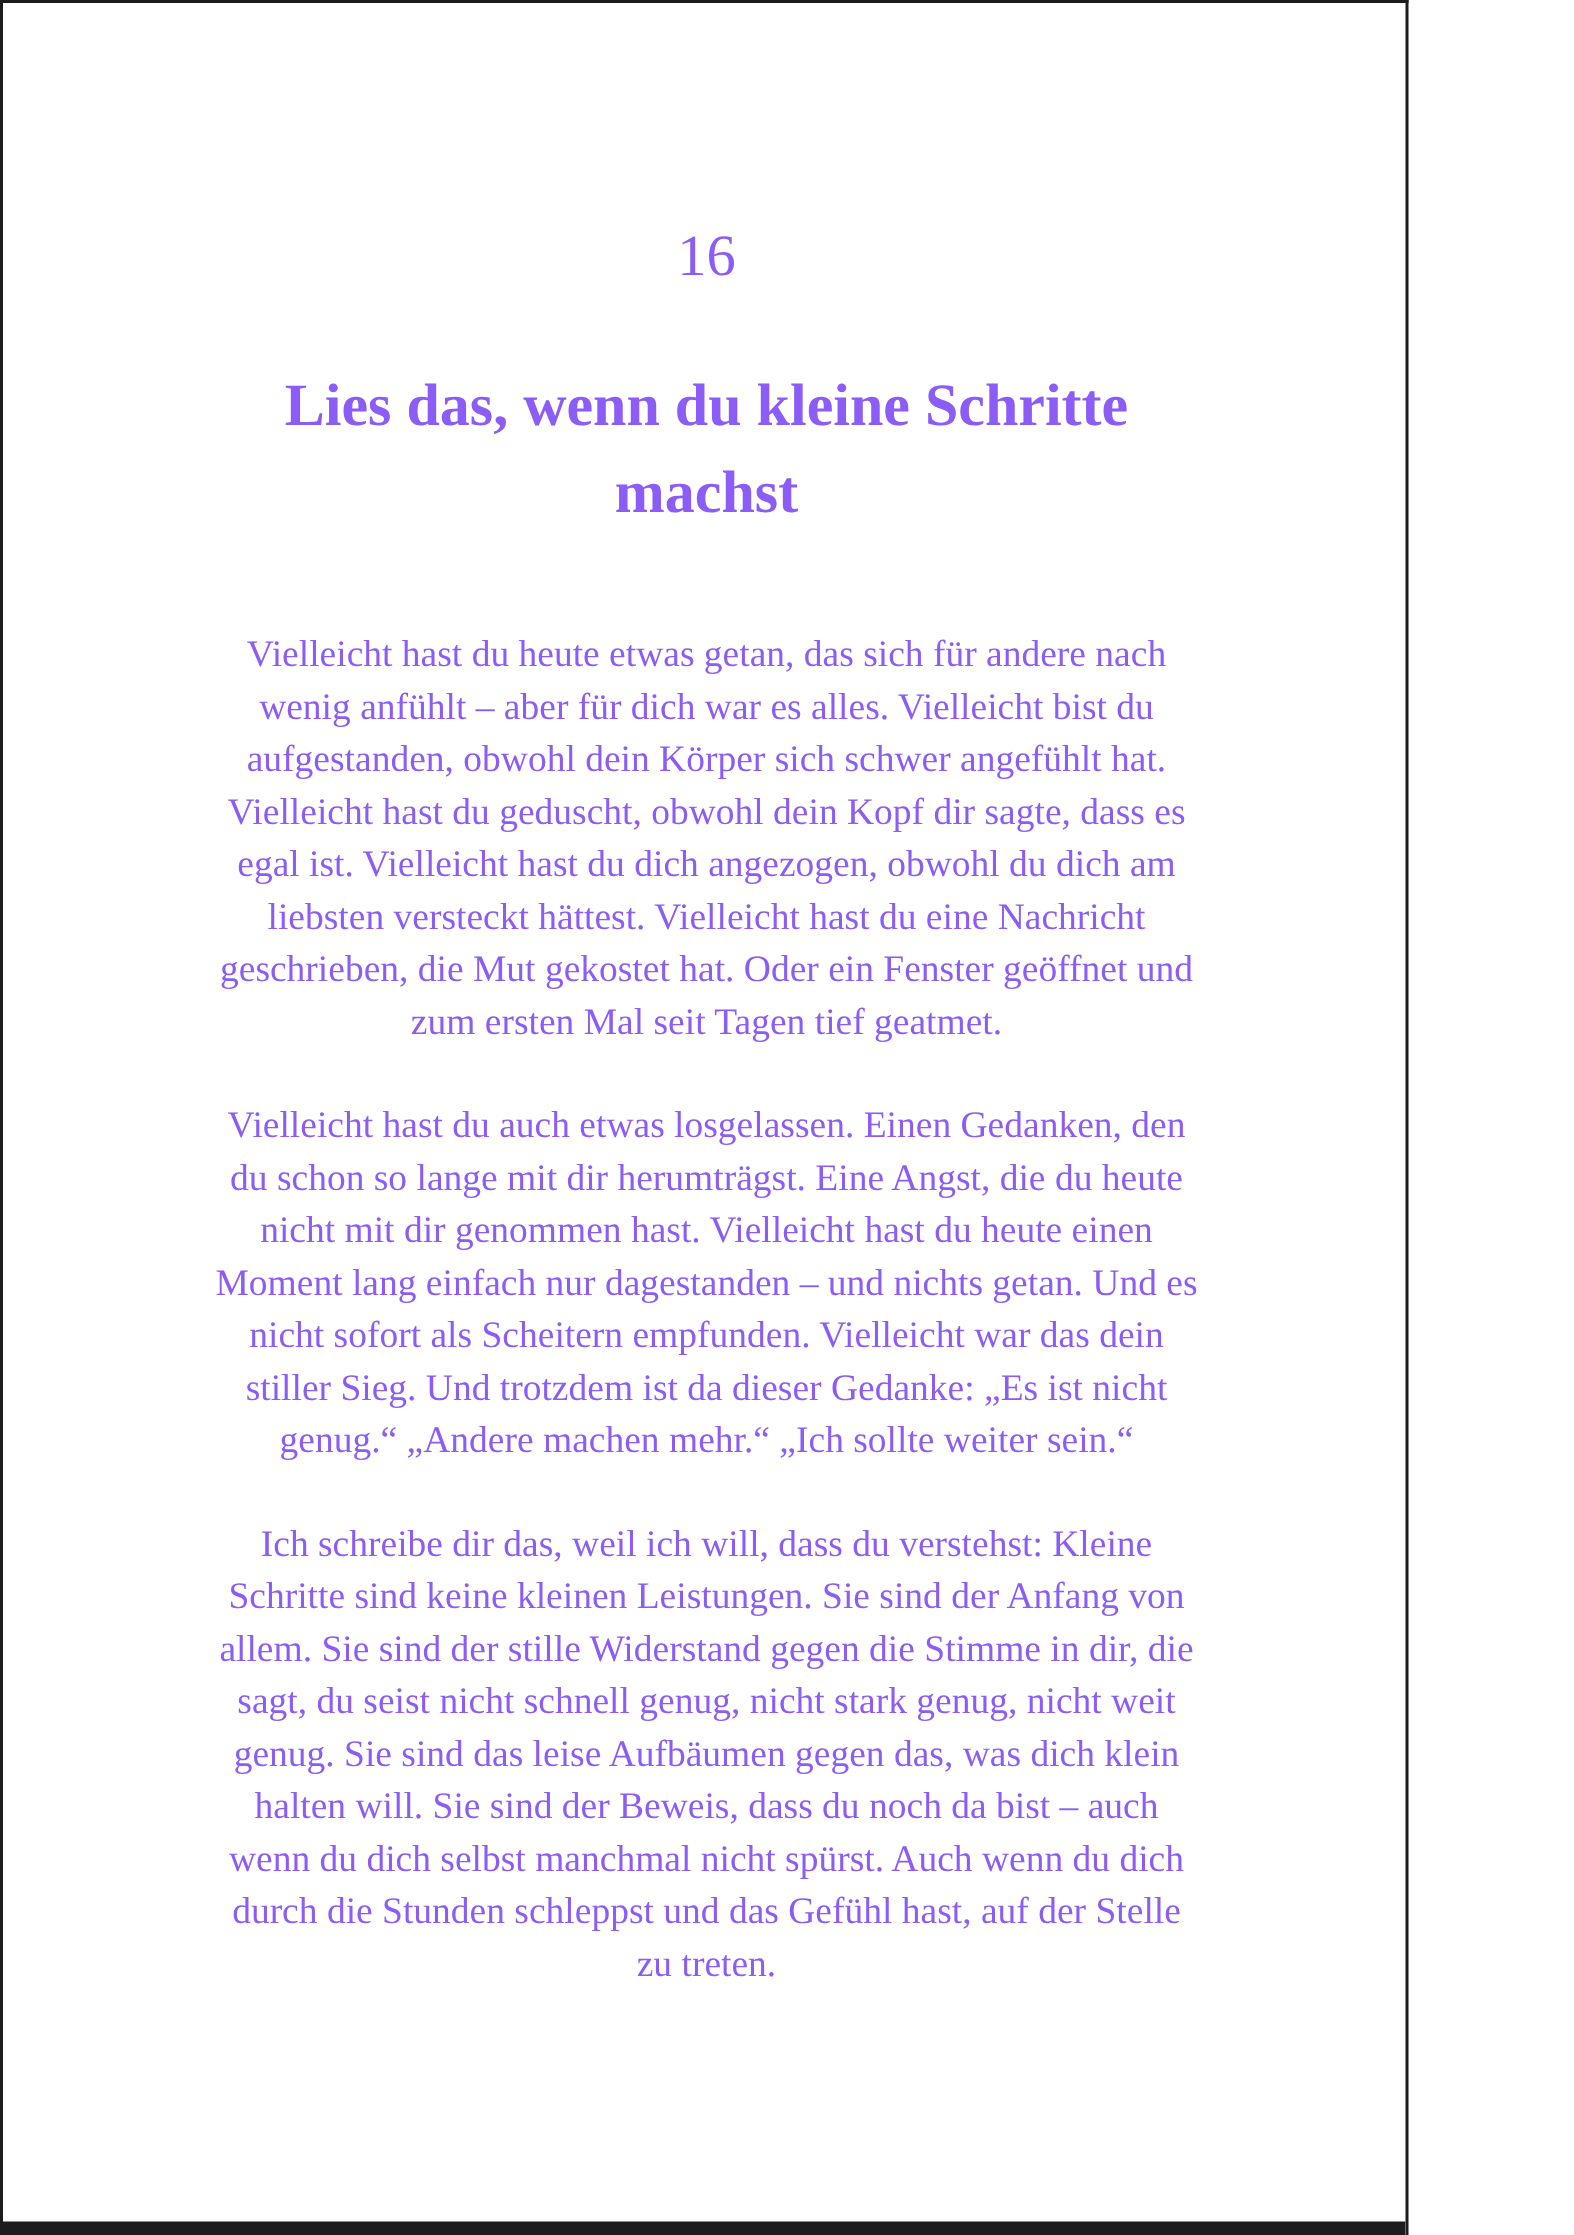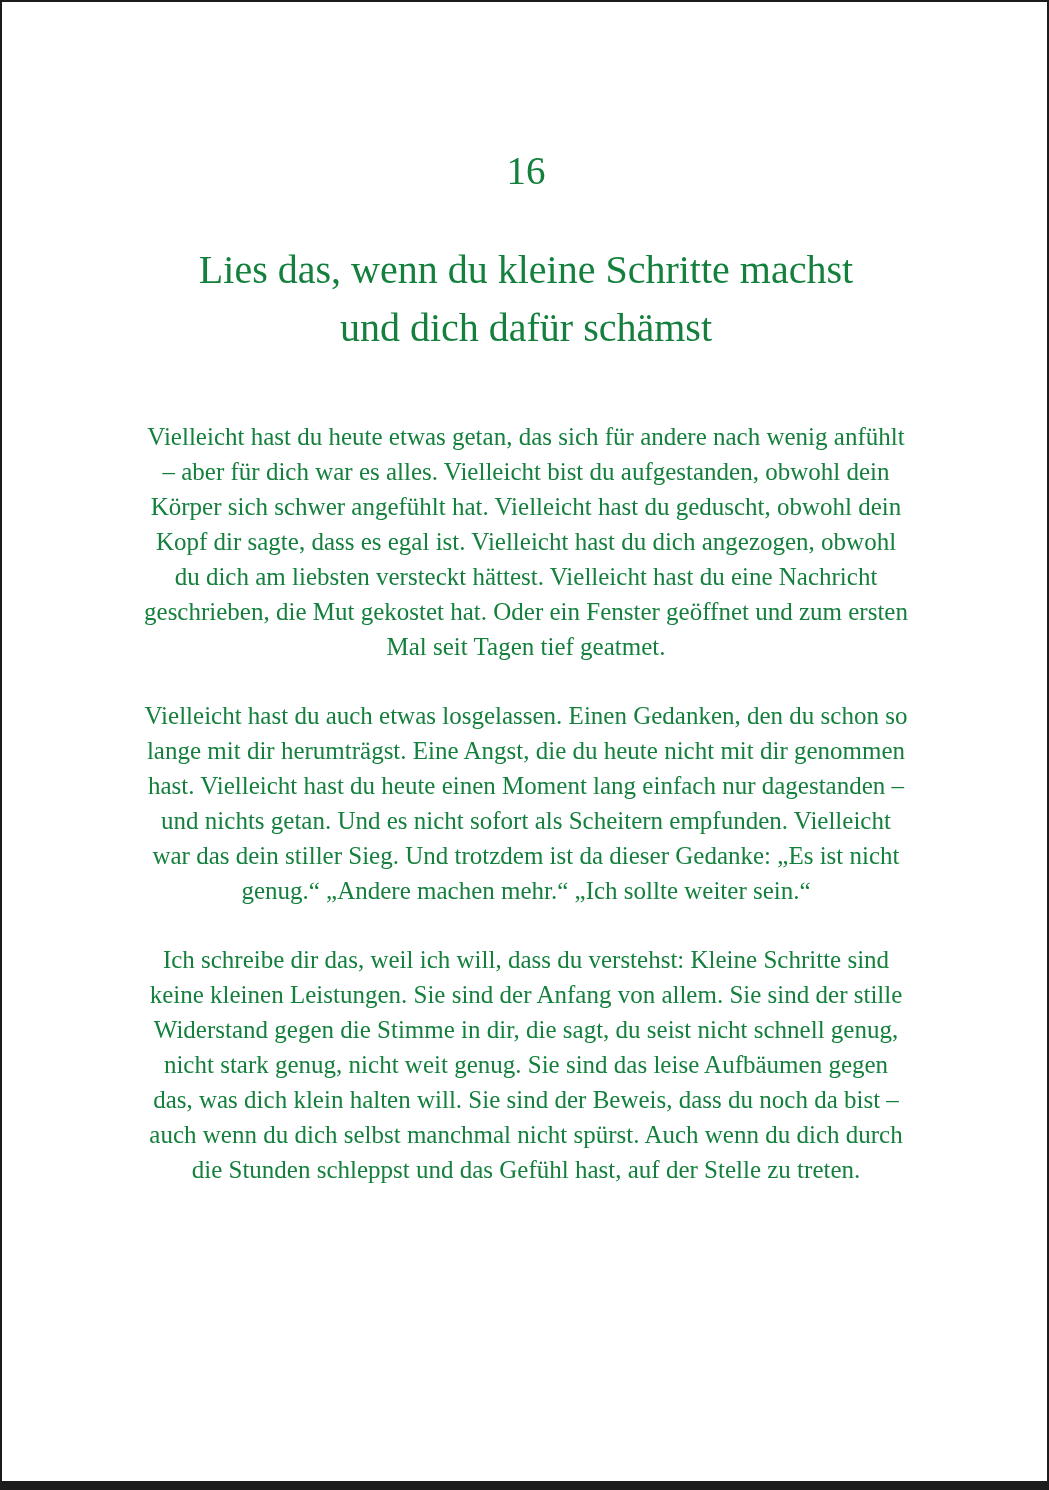--- a/index.html
+++ b/index.html
@@ -2,29 +2,29 @@
 <html lang="de"><head>
 <meta charset="utf-8">
 <style>
   html, body {
     margin: 0;
     padding: 0;
     background: #ffffff;
   }
   .page {
     position: relative;
-    width: 1049px;
+    width: 939px;
     height: 1490px;
     box-sizing: border-box;
     background: #ffffff;
     border-top: 2px solid #1c1c1c;
     border-left: 2px solid #1c1c1c;
     border-right: 2px solid #1c1c1c;
     font-family: "Liberation Serif", "DejaVu Serif", serif;
-    color: #15803d;
+    color: #8b5cf6;
     overflow: hidden;
   }
   .page-bottom-edge {
     position: absolute;
     left: 0;
     right: 0;
     bottom: 0;
     height: 9px;
     background: #1c1c1c;
   }
@@ -36,42 +36,42 @@
     margin-top: 146px;
     text-align: center;
     font-size: 39px;
     font-weight: 400;
     line-height: 1.2;
   }
   .chapter-title {
     margin-top: 46px;
     text-align: center;
     font-size: 40px;
-    font-weight: 400;
+    font-weight: 700;
     line-height: 1.45;
   }
   .body-text {
     margin-top: 62px;
     font-size: 25px;
     line-height: 35px;
   }
   .body-text p {
     margin: 0 0 34px 0;
     text-align: center;
   }
 </style>
 </head>
 <body>
 
 <div class="page">
   <div class="content">
 
     <div class="chapter-number">16</div>
 
-    <h1 class="chapter-title"><span>Lies das, wenn du kleine Schritte machst</span><br><span>und dich dafür schämst</span></h1>
+    <h1 class="chapter-title"><span>Lies das, wenn du kleine Schritte machst</span><br></h1>
 
     <div class="body-text">
       <p>Vielleicht hast du heute etwas getan, das sich für andere nach wenig anfühlt – aber für dich war es alles. Vielleicht bist du aufgestanden, obwohl dein Körper sich schwer angefühlt hat. Vielleicht hast du geduscht, obwohl dein Kopf dir sagte, dass es egal ist. Vielleicht hast du dich angezogen, obwohl du dich am liebsten versteckt hättest. Vielleicht hast du eine Nachricht geschrieben, die Mut gekostet hat. Oder ein Fenster geöffnet und zum ersten Mal seit Tagen tief geatmet.</p>
       <p>Vielleicht hast du auch etwas losgelassen. Einen Gedanken, den du schon so lange mit dir herumträgst. Eine Angst, die du heute nicht mit dir genommen hast. Vielleicht hast du heute einen Moment lang einfach nur dagestanden – und nichts getan. Und es nicht sofort als Scheitern empfunden. Vielleicht war das dein stiller Sieg. Und trotzdem ist da dieser Gedanke: „Es ist nicht genug.“ „Andere machen mehr.“ „Ich sollte weiter sein.“</p>
       <p>Ich schreibe dir das, weil ich will, dass du verstehst: Kleine Schritte sind keine kleinen Leistungen. Sie sind der Anfang von allem. Sie sind der stille Widerstand gegen die Stimme in dir, die sagt, du seist nicht schnell genug, nicht stark genug, nicht weit genug. Sie sind das leise Aufbäumen gegen das, was dich klein halten will. Sie sind der Beweis, dass du noch da bist – auch wenn du dich selbst manchmal nicht spürst. Auch wenn du dich durch die Stunden schleppst und das Gefühl hast, auf der Stelle zu treten.</p>
     </div>
 
   </div>
 
   <div class="page-bottom-edge"></div>

